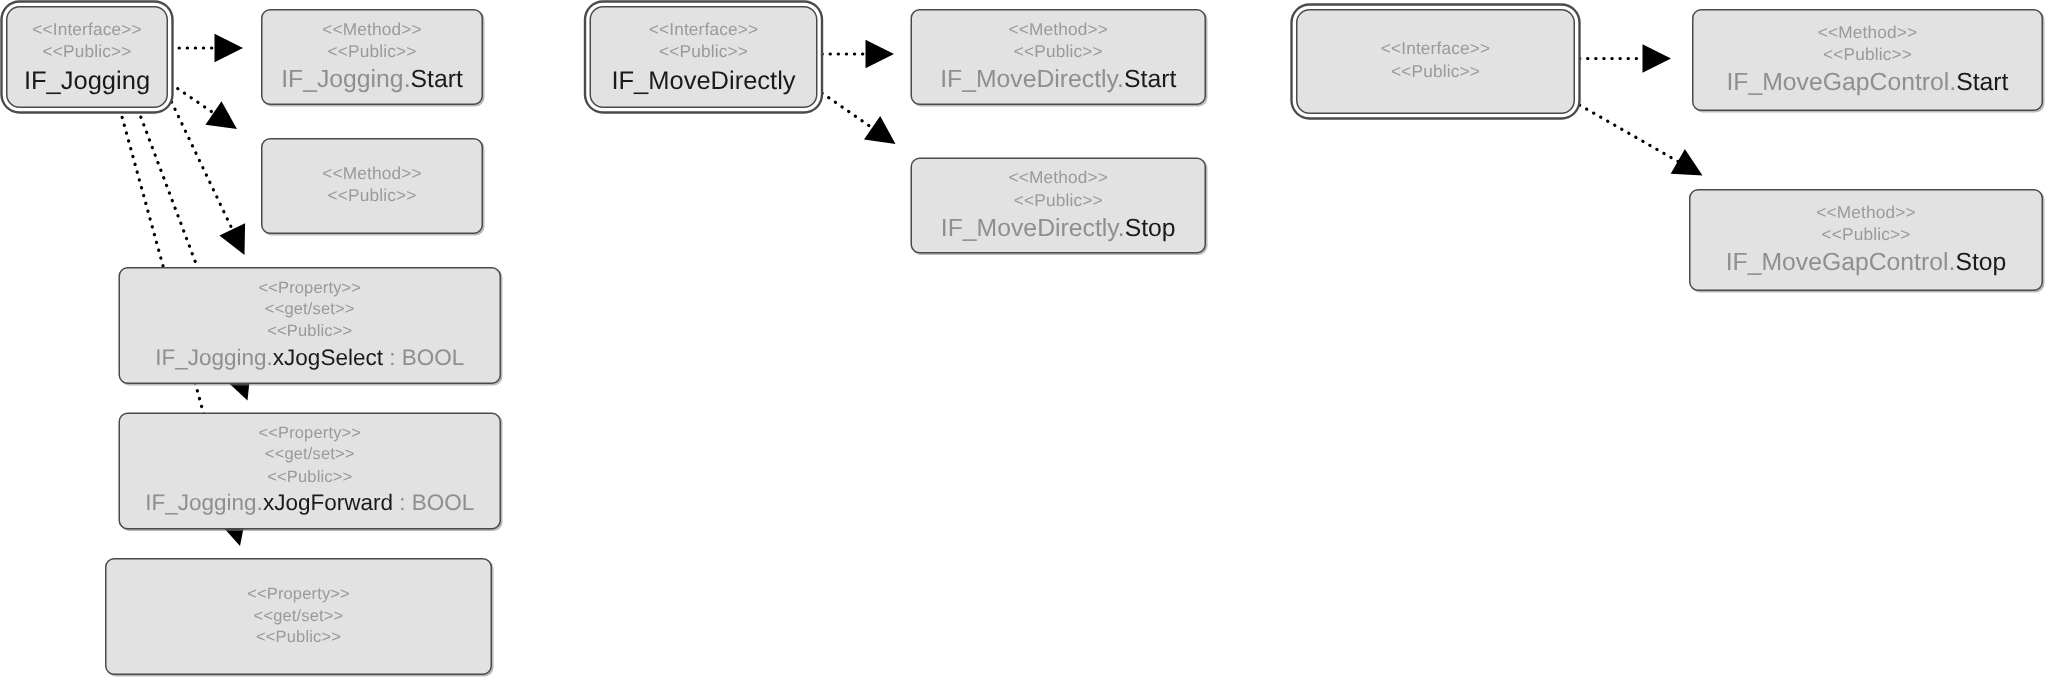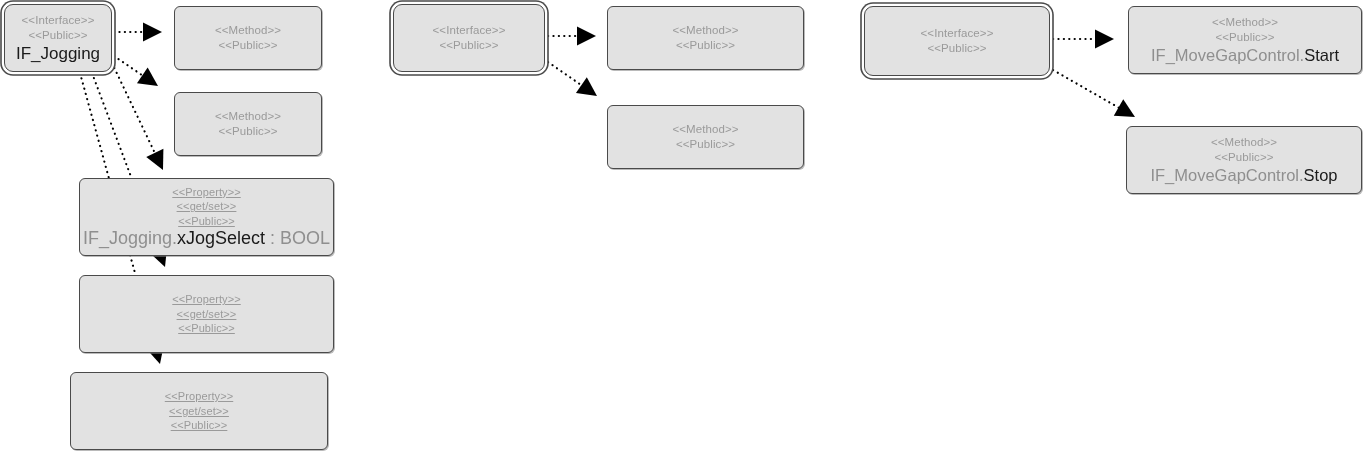--- a/index.html
+++ b/index.html
@@ -65,26 +65,25 @@
   .title .main {
     color: #1a1a1a;
   }
   .title .suffix {
     color: #8f8f8f;
   }
   .node.iface .title {
     font-size: 17px;
   }
   .node.prop .title {
-    font-size: 18px;
+    font-size: 15px;
   }
   .node.prop .stereo {
     font-size: 11px;
     line-height: 14.5px;
-    text-decoration: underline;
   }
 </style>
 </head>
 <body>
 
 <div id="canvas">
 
   <svg id="edge-layer" viewBox="0 0 1365 455" width="1365" height="455" xmlns="http://www.w3.org/2000/svg">
       <line x1="114" y1="32" x2="145.85" y2="32" stroke="#000000" stroke-width="2.1" stroke-linecap="round" stroke-dasharray="0.2 5.2"></line>
       <polygon points="162,32 143,41.5 143,22.5" fill="#000000"></polygon>
@@ -108,52 +107,57 @@
 
   <div id="node-layer">
       <div class="node iface" style="left: 4px; top: 4px; width: 108px; height: 68px;">
         <div class="stereo">&lt;&lt;Interface&gt;&gt;</div>
         <div class="stereo">&lt;&lt;Public&gt;&gt;</div>
         <div class="title"><span class="main">IF_Jogging</span></div>
       </div>
       <div class="node method" style="left: 174px; top: 6px; width: 148px; height: 64px;">
         <div class="stereo">&lt;&lt;Method&gt;&gt;</div>
         <div class="stereo">&lt;&lt;Public&gt;&gt;</div>
+        <div class="title"><span class="pre">IF_Jogging.</span><span class="main">Start</span></div>
       </div>
       <div class="node method" style="left: 174px; top: 92px; width: 148px; height: 64px;">
         <div class="stereo">&lt;&lt;Method&gt;&gt;</div>
         <div class="stereo">&lt;&lt;Public&gt;&gt;</div>
       </div>
       <div class="node prop" style="left: 79px; top: 178px; width: 255px; height: 78px;">
         <div class="stereo">&lt;&lt;Property&gt;&gt;</div>
         <div class="stereo">&lt;&lt;get/set&gt;&gt;</div>
         <div class="stereo">&lt;&lt;Public&gt;&gt;</div>
         <div class="title"><span class="pre">IF_Jogging.</span><span class="main">xJogSelect</span><span class="suffix"> : BOOL</span></div>
       </div>
       <div class="node prop" style="left: 79px; top: 275px; width: 255px; height: 78px;">
         <div class="stereo">&lt;&lt;Property&gt;&gt;</div>
         <div class="stereo">&lt;&lt;get/set&gt;&gt;</div>
         <div class="stereo">&lt;&lt;Public&gt;&gt;</div>
+        <div class="title"><span class="pre">IF_Jogging.</span><span class="main">xJogForward</span><span class="suffix"> : BOOL</span></div>
       </div>
       <div class="node prop" style="left: 70px; top: 372px; width: 258px; height: 78px;">
         <div class="stereo">&lt;&lt;Property&gt;&gt;</div>
         <div class="stereo">&lt;&lt;get/set&gt;&gt;</div>
         <div class="stereo">&lt;&lt;Public&gt;&gt;</div>
       </div>
       <div class="node iface" style="left: 393px; top: 4px; width: 152px; height: 68px;">
         <div class="stereo">&lt;&lt;Interface&gt;&gt;</div>
         <div class="stereo">&lt;&lt;Public&gt;&gt;</div>
+        <div class="title"><span class="main">IF_MoveDirectly</span></div>
       </div>
       <div class="node method" style="left: 607px; top: 6px; width: 197px; height: 64px;">
         <div class="stereo">&lt;&lt;Method&gt;&gt;</div>
         <div class="stereo">&lt;&lt;Public&gt;&gt;</div>
+        <div class="title"><span class="pre">IF_MoveDirectly.</span><span class="main">Start</span></div>
       </div>
       <div class="node method" style="left: 607px; top: 105px; width: 197px; height: 64px;">
         <div class="stereo">&lt;&lt;Method&gt;&gt;</div>
         <div class="stereo">&lt;&lt;Public&gt;&gt;</div>
+        <div class="title"><span class="pre">IF_MoveDirectly.</span><span class="main">Stop</span></div>
       </div>
       <div class="node iface" style="left: 864px; top: 6px; width: 186px; height: 70px;">
         <div class="stereo">&lt;&lt;Interface&gt;&gt;</div>
         <div class="stereo">&lt;&lt;Public&gt;&gt;</div>
       </div>
       <div class="node method" style="left: 1128px; top: 6px; width: 234px; height: 68px;">
         <div class="stereo">&lt;&lt;Method&gt;&gt;</div>
         <div class="stereo">&lt;&lt;Public&gt;&gt;</div>
         <div class="title"><span class="pre">IF_MoveGapControl.</span><span class="main">Start</span></div>
       </div>

